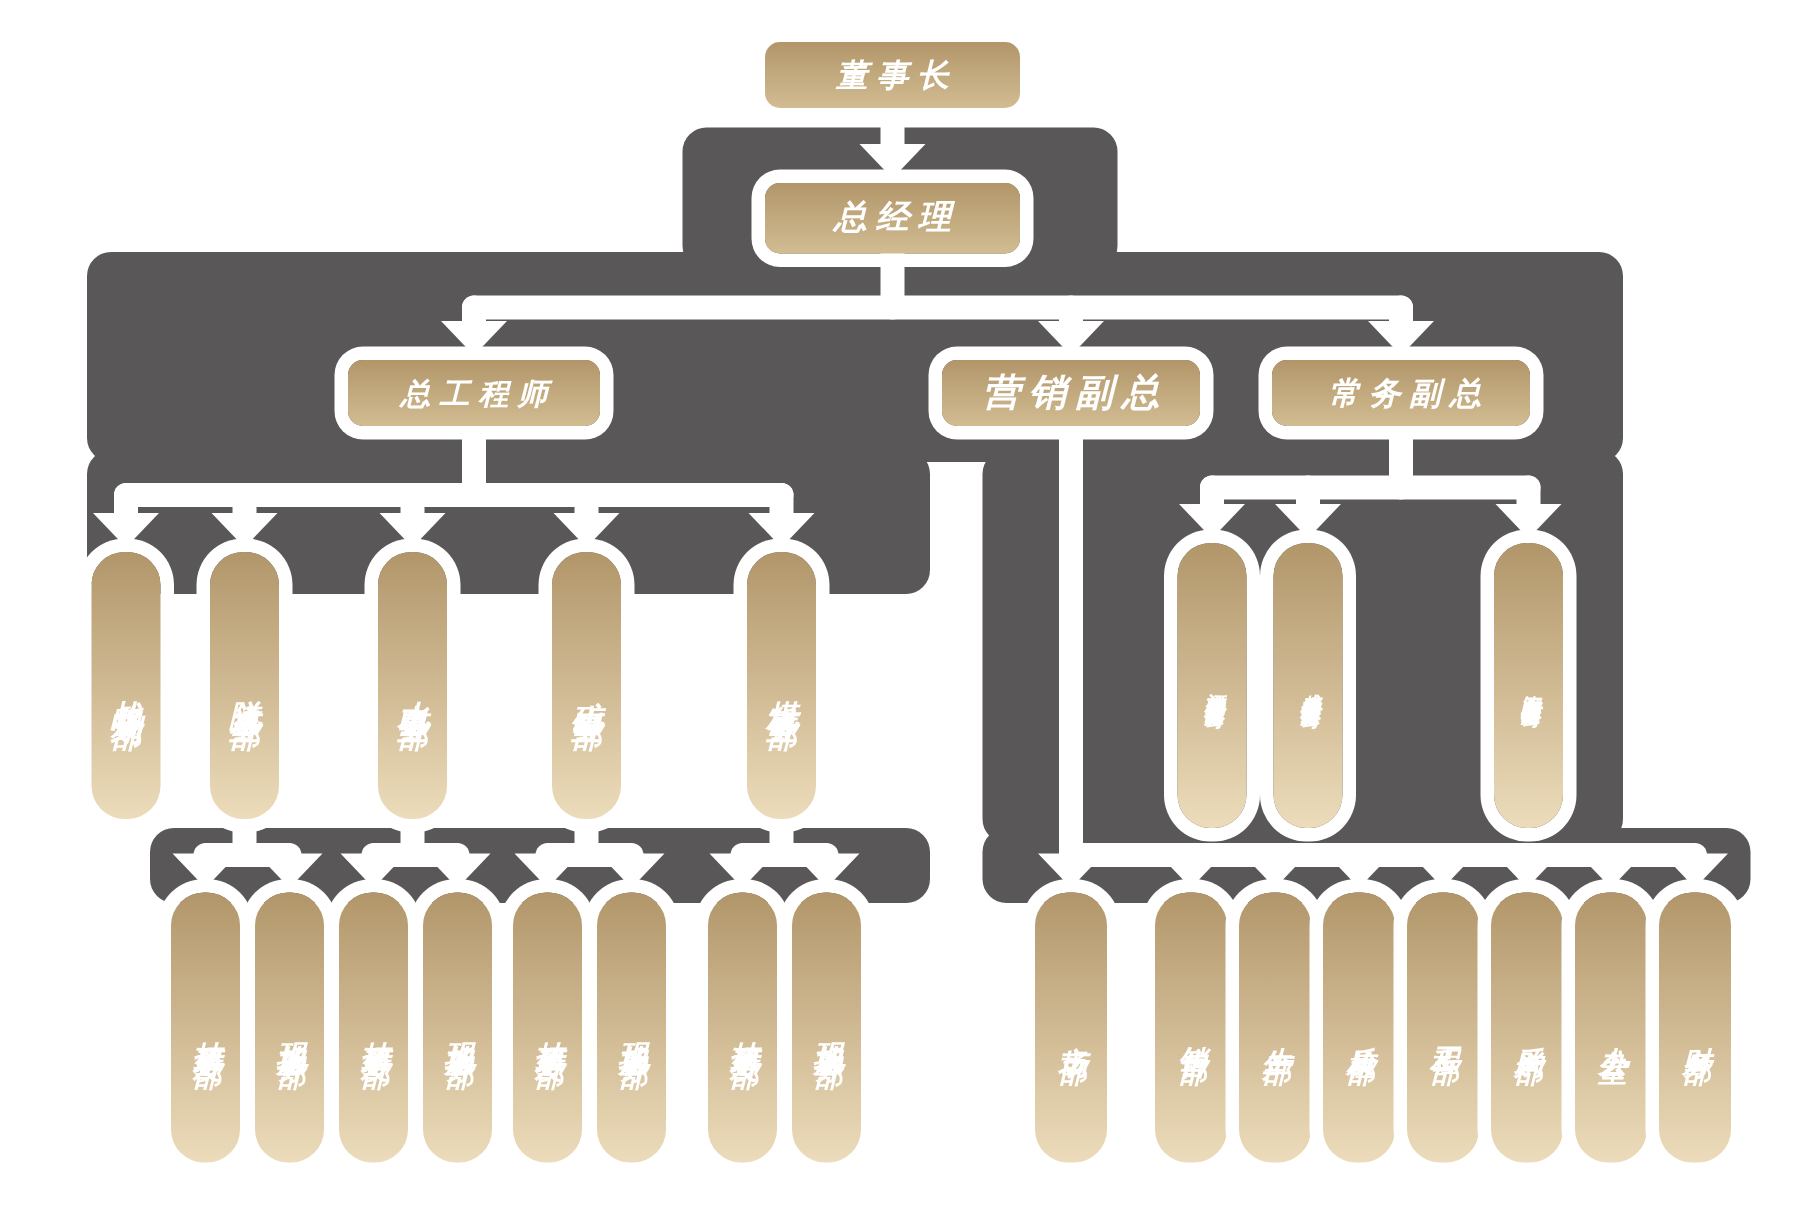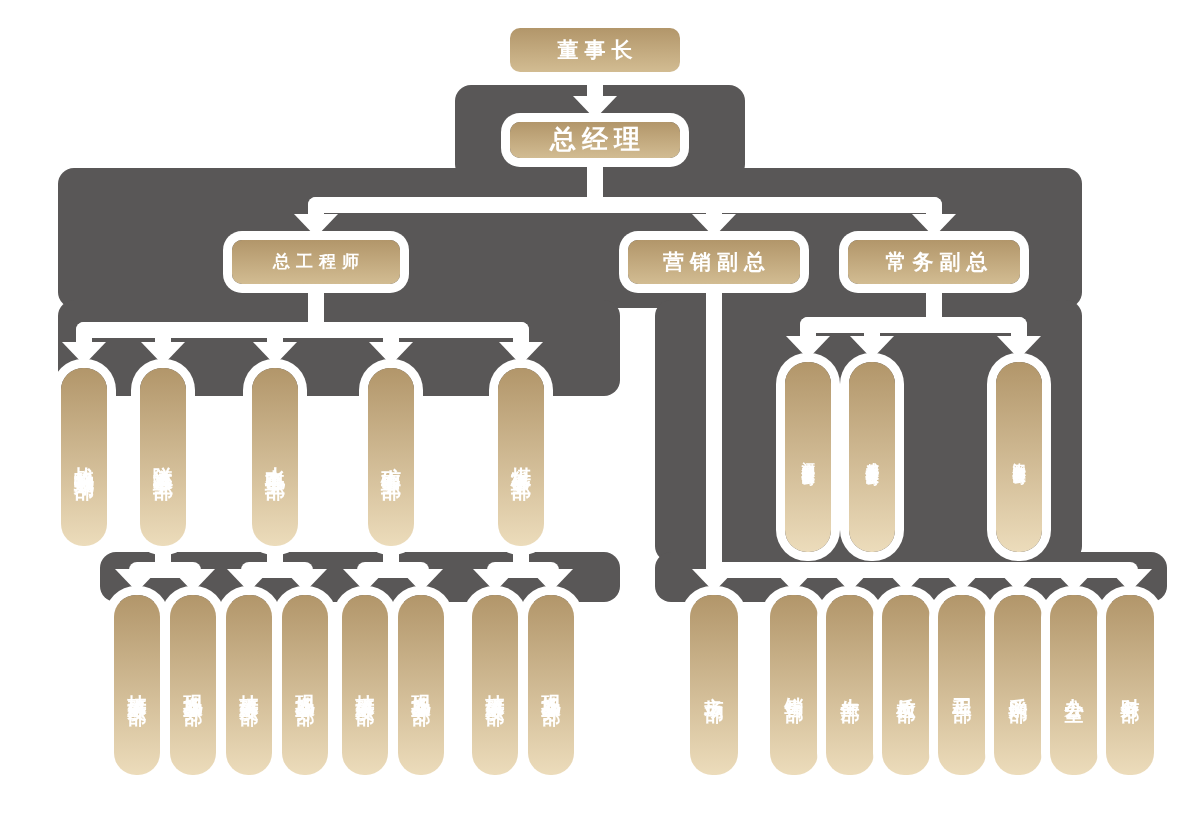--- a/index.html
+++ b/index.html
@@ -9,20 +9,21 @@
     font-family:"DejaVu Sans","Liberation Sans",sans-serif;
   }
   #chart{position:absolute;inset:0;}
   #connector-svg{position:absolute;left:0;top:0;}
   #nodes{position:absolute;inset:0;}
   .node{
     position:absolute;display:flex;align-items:center;justify-content:center;
     color:var(--text,#fff);font-weight:700;line-height:1.05;
     box-shadow:0 0 0 9px var(--halo,#ffffff);
     background:linear-gradient(to bottom,var(--nodeTop,#b2966a),var(--nodeBottom,#ecdcbb));
+    font-style:italic;
   }
   .node.h{
     border-radius:10px;letter-spacing:6px;padding-left:6px;box-sizing:border-box;
     background:linear-gradient(to bottom,var(--nodeTop,#b2966a),var(--nodeBottomHeader,#d2bc92));
   }
   .node.v{
     border-radius:22px;writing-mode:vertical-rl;letter-spacing:3px;
     padding-top:2px;box-sizing:border-box;
   }
   .node.v.small{letter-spacing:1px;font-weight:600;}
@@ -90,23 +91,23 @@
       <polygon points="772,569 816,569 794,592" fill="#ffffff"></polygon>
       <polygon points="828,569 872,569 850,592" fill="#ffffff"></polygon>
       <polygon points="884,569 928,569 906,592" fill="#ffffff"></polygon>
       <polygon points="940,569 984,569 962,592" fill="#ffffff"></polygon>
       <polygon points="996,569 1040,569 1018,592" fill="#ffffff"></polygon>
       <polygon points="1052,569 1096,569 1074,592" fill="#ffffff"></polygon>
       <polygon points="1108,569 1152,569 1130,592" fill="#ffffff"></polygon>
     </svg>
   <div id="nodes">
       <div class="node h" style="left: 510px; top: 28px; width: 170px; height: 44px; font-size: 21px;">董事长</div>
-      <div class="node h" style="left: 510px; top: 122px; width: 170px; height: 36px; font-size: 26px;">总经理</div>
-      <div class="node h" style="left: 232px; top: 240px; width: 168px; height: 44px; font-size: 17px;">总工程师</div>
-      <div class="node h" style="left: 628px; top: 240px; width: 172px; height: 44px; font-size: 21px;">营销副总</div>
+      <div class="node h" style="left: 510px; top: 122px; width: 170px; height: 47px; font-size: 22px;">总经理</div>
+      <div class="node h" style="left: 232px; top: 240px; width: 168px; height: 44px; font-size: 20px;">总工程师</div>
+      <div class="node h" style="left: 628px; top: 240px; width: 172px; height: 44px; font-size: 25px;">营销副总</div>
       <div class="node h" style="left: 848px; top: 240px; width: 172px; height: 44px; font-size: 21px; padding-left: 11px;">常务副总</div>
       <div class="node v" style="left: 61px; top: 368px; width: 46px; height: 178px; font-size: 20px;">战略规划部</div>
       <div class="node v" style="left: 140px; top: 368px; width: 46px; height: 178px; font-size: 20px;">隧道事业部</div>
       <div class="node v" style="left: 252px; top: 368px; width: 46px; height: 178px; font-size: 20px;">水电事业部</div>
       <div class="node v" style="left: 368px; top: 368px; width: 46px; height: 178px; font-size: 20px;">矿山事业部</div>
       <div class="node v" style="left: 498px; top: 368px; width: 46px; height: 178px; font-size: 20px;">煤矿事业部</div>
       <div class="node v small" style="left: 785px; top: 362px; width: 46px; height: 190px; font-size: 13px;">河南伟邦智能科技有限公司</div>
       <div class="node v small" style="left: 849px; top: 362px; width: 46px; height: 190px; font-size: 13px;">成都泰鑫众创科技有限公司</div>
       <div class="node v small" style="left: 996px; top: 362px; width: 46px; height: 190px; font-size: 13px;">洛阳鑫邦科技有限公司</div>
       <div class="node v" style="left: 114px; top: 595px; width: 46px; height: 180px; font-size: 19px;">技术研发部</div>

